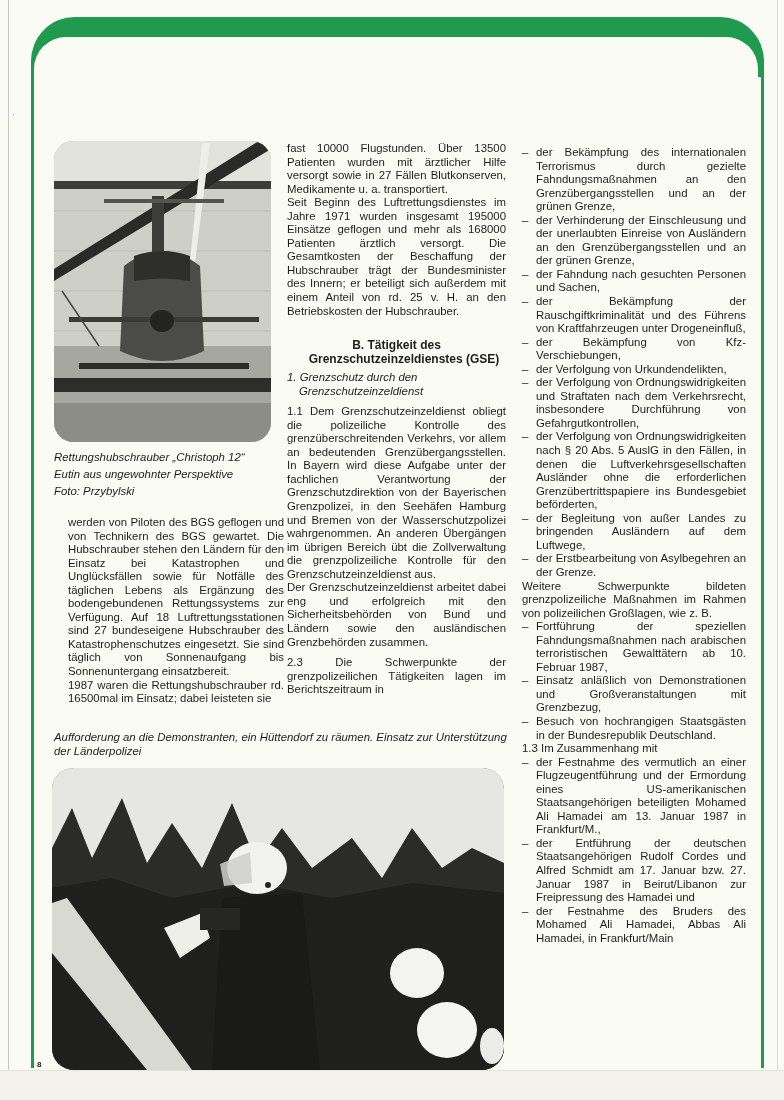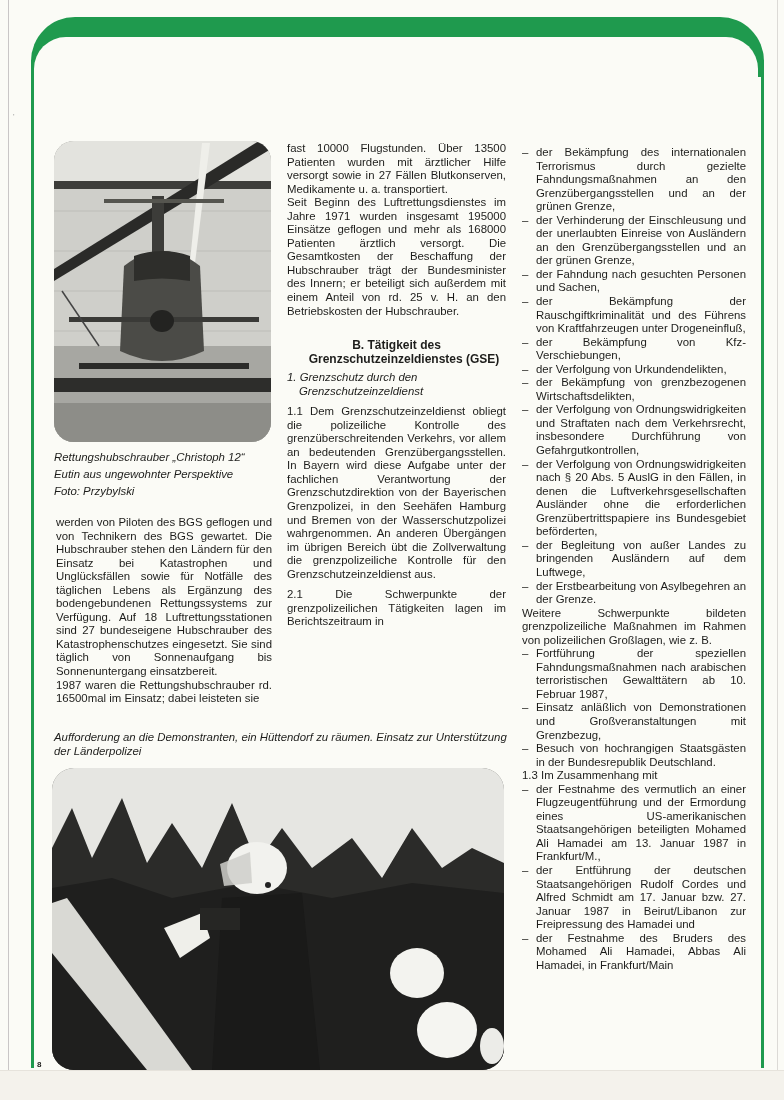--- a/index.html
+++ b/index.html
@@ -13,21 +13,21 @@
   
   .frame-top { position: absolute; left: 31px; top: 17px; width: 733px; height: 60px;
     background: #1f9a4e; border-radius: 44px 44px 0 0; }
   .frame-inner { position: absolute; left: 34px; top: 37px; width: 724px; height: 60px;
     background: #fbfbf6; border-radius: 32px 32px 0 0; }
   .frame-left { position: absolute; left: 31px; top: 60px; width: 3px; height: 1008px; background: #1f9a4e; }
   .frame-right { position: absolute; left: 761px; top: 60px; width: 3px; height: 1008px; background: #1f9a4e; }
 
   .col { position: absolute; font-size: 11.4px; line-height: 13.55px; text-align: justify; hyphens: manual; }
   .col p { margin: 0; }
-  .col-1 { left: 56px; width: 216px; }
+  .col-1 { left: 68px; width: 216px; }
   .col-2 { left: 287px; top: 142px; width: 219px; }
   .col-3 { left: 522px; top: 146px; width: 224px; }
 
   .photo { position: absolute; overflow: hidden; background: #6b6b68; }
   .photo-heli { left: 54px; top: 141px; width: 217px; height: 301px; border-radius: 20px; }
   .photo-demo { left: 52px; top: 768px; width: 452px; height: 302px; border-radius: 22px 22px 22px 22px; }
 
   .caption-heli { position: absolute; left: 54px; top: 449px; width: 217px; font-size: 11.4px; line-height: 17px; font-style: italic; }
   .caption-heli .credit { display: block; text-align: left; }
   .caption-demo { position: absolute; left: 54px; top: 731px; width: 460px; font-size: 11.4px; line-height: 13.5px; font-style: italic; }
@@ -94,32 +94,32 @@
   <p>werden von Piloten des BGS geflogen und von Technikern des BGS gewartet. Die Hubschrauber stehen den Ländern für den Einsatz bei Katastrophen und Unglücksfällen sowie für Notfälle des täglichen Lebens als Ergänzung des bodengebundenen Rettungssystems zur Verfügung. Auf 18 Luftrettungsstationen sind 27 bundeseigene Hubschrauber des Katastrophenschutzes eingesetzt. Sie sind täglich von Sonnenaufgang bis Sonnenuntergang einsatzbereit.</p>
   <p>1987 waren die Rettungshubschrauber rd. 16500mal im Einsatz; dabei leisteten sie</p>
 </div>
 
 <div class="col col-2">
   <p>fast 10000 Flugstunden. Über 13500 Patienten wurden mit ärztlicher Hilfe versorgt sowie in 27 Fällen Blutkonserven, Medikamente u. a. transportiert.</p>
   <p>Seit Beginn des Luftrettungsdienstes im Jahre 1971 wurden insgesamt 195000 Einsätze geflogen und mehr als 168000 Patienten ärztlich versorgt. Die Gesamtkosten der Beschaffung der Hubschrauber trägt der Bundesminister des Innern; er beteiligt sich außerdem mit einem Anteil von rd. 25 v. H. an den Betriebskosten der Hubschrauber.</p>
   <p class="section-head">B. Tätigkeit des Grenzschutzeinzeldienstes (GSE)</p>
   <p class="sub-head">1. Grenzschutz durch den Grenzschutzeinzeldienst</p>
   <p class="gap">1.1 Dem Grenzschutzeinzeldienst obliegt die polizeiliche Kontrolle des grenzüberschreitenden Verkehrs, vor allem an bedeutenden Grenzübergangsstellen. In Bayern wird diese Aufgabe unter der fachlichen Verantwortung der Grenzschutzdirektion von der Bayerischen Grenzpolizei, in den Seehäfen Hamburg und Bremen von der Wasserschutzpolizei wahrgenommen. An anderen Übergängen im übrigen Bereich übt die Zollverwaltung die grenzpolizeiliche Kontrolle für den Grenzschutzeinzeldienst aus.</p>
-  <p class="gap">2.1 Die Schwerpunkte der grenzpolizeilichen Tätigkeiten lagen im Berichtszeitraum in</p>
+  <p>Der Grenzschutzeinzeldienst arbeitet dabei eng und erfolgreich mit den Sicherheitsbehörden von Bund und Ländern sowie den ausländischen Grenzbehörden zusammen.</p>
+  <p class="gap">2.3 Die Schwerpunkte der grenzpolizeilichen Tätigkeiten lagen im Berichtszeitraum in</p>
 </div>
 
 <div class="col col-3">
   <ul class="dash-list">
     <li>der Bekämpfung des internationalen Terrorismus durch gezielte Fahndungsmaßnahmen an den Grenzübergangsstellen und an der grünen Grenze,</li>
     <li>der Verhinderung der Einschleusung und der unerlaubten Einreise von Ausländern an den Grenzübergangsstellen und an der grünen Grenze,</li>
     <li>der Fahndung nach gesuchten Personen und Sachen,</li>
     <li>der Bekämpfung der Rauschgiftkriminalität und des Führens von Kraftfahrzeugen unter Drogeneinfluß,</li>
     <li>der Bekämpfung von Kfz-Verschiebungen,</li>
     <li>der Verfolgung von Urkundendelikten,</li>
-    <li>der Bekämpfung von grenzbezogenen Wirtschaftsdelikten,</li>
     <li>der Verfolgung von Ordnungswidrigkeiten und Straftaten nach dem Verkehrsrecht, insbesondere Durchführung von Gefahrgutkontrollen,</li>
     <li>der Verfolgung von Ordnungswidrigkeiten nach § 20 Abs. 5 AuslG in den Fällen, in denen die Luftverkehrsgesellschaften Ausländer ohne die erforderlichen Grenzübertrittspapiere ins Bundesgebiet beförderten,</li>
     <li>der Begleitung von außer Landes zu bringenden Ausländern auf dem Luftwege,</li>
     <li>der Erstbearbeitung von Asylbegehren an der Grenze.</li>
   </ul>
   <p>Weitere Schwerpunkte bildeten grenzpolizeiliche Maßnahmen im Rahmen von polizeilichen Großlagen, wie z. B.</p>
   <ul class="dash-list">
     <li>Fortführung der speziellen Fahndungsmaßnahmen nach arabischen terroristischen Gewalttätern ab 10. Februar 1987,</li>
     <li>Einsatz anläßlich von Demonstrationen und Großveranstaltungen mit Grenzbezug,</li>
     <li>Besuch von hochrangigen Staatsgästen in der Bundesrepublik Deutschland.</li>

